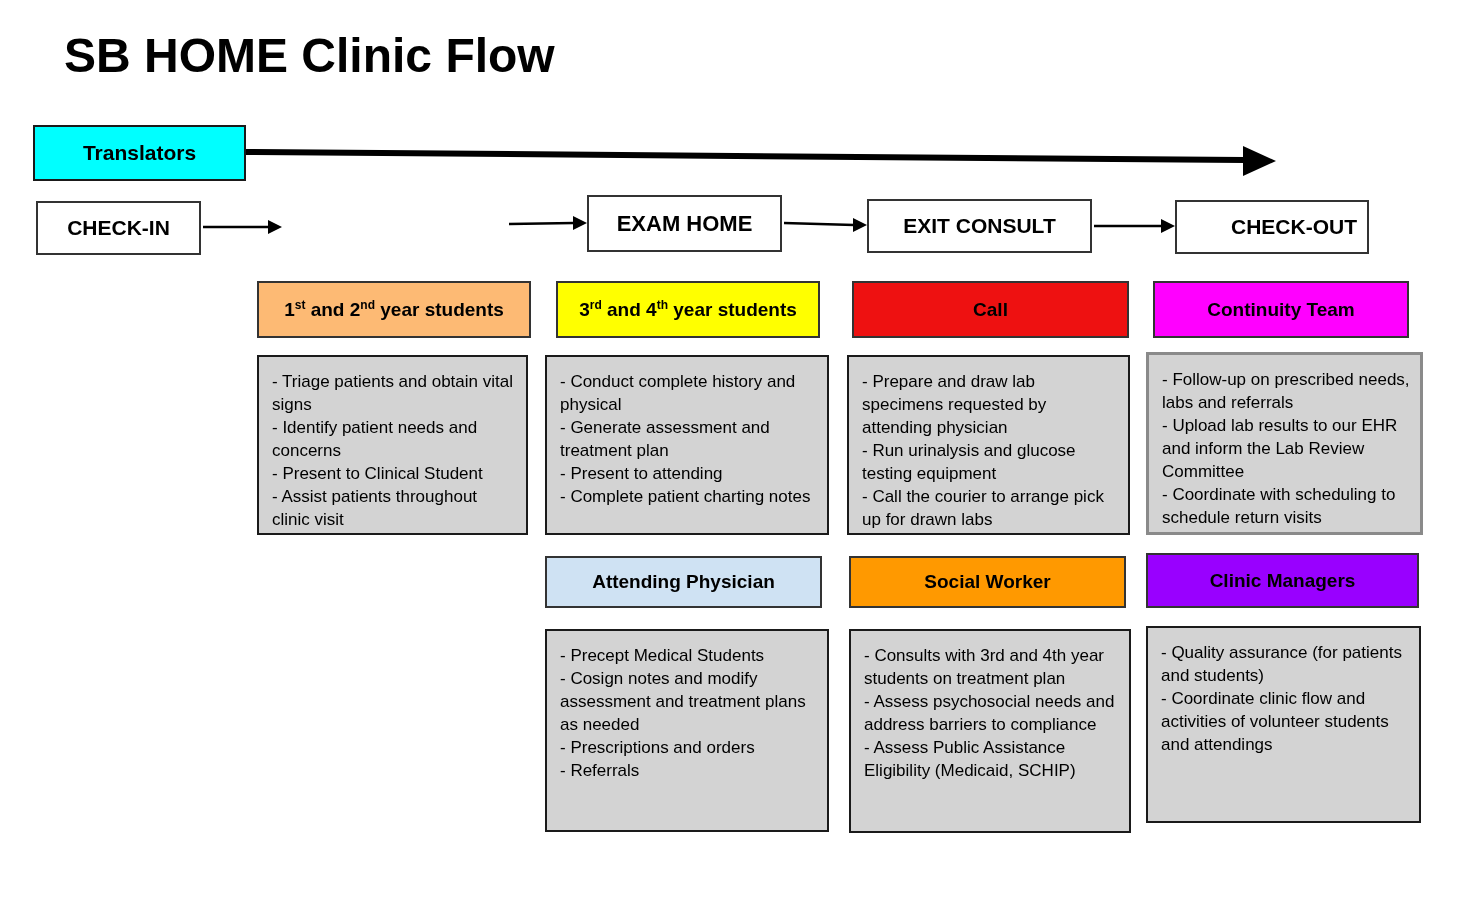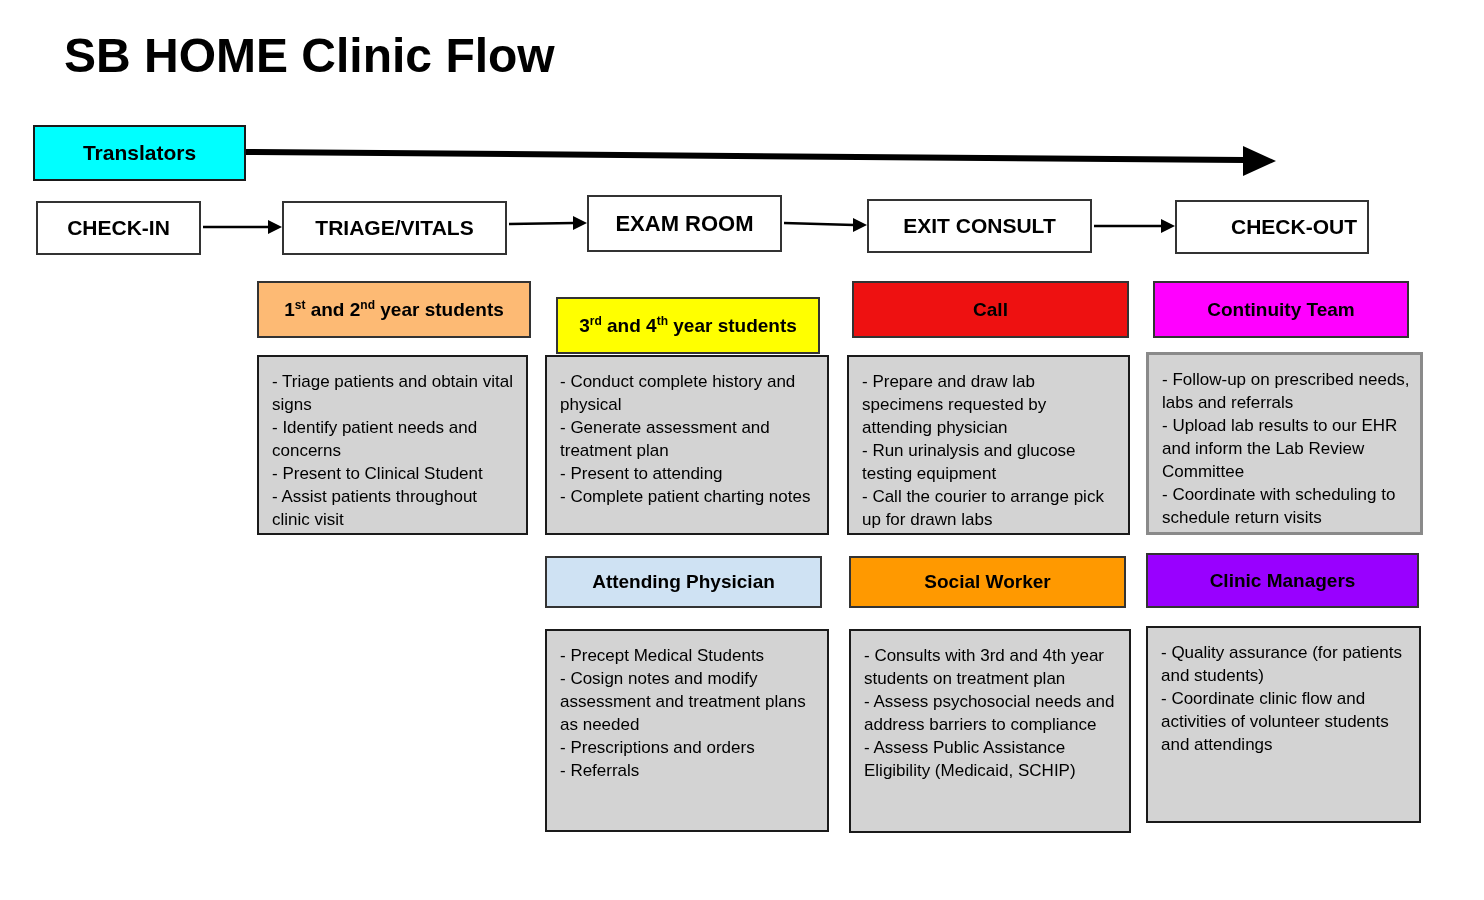--- a/index.html
+++ b/index.html
@@ -14,21 +14,21 @@
 
   .flow-step{border:2px solid #333;background:#fff;font-size:21px;font-weight:bold;height:54px;}
   .fs-checkin{left:36px;top:201px;width:165px;}
   .fs-triage{left:282px;top:201px;width:225px;}
   .fs-exam{left:587px;top:195px;width:195px;height:57px;font-size:22px;}
   .fs-exit{left:867px;top:199px;width:225px;}
   .fs-checkout{left:1175px;top:200px;width:194px;padding-left:44px;}
 
   .role-header{border:2px solid #333;font-size:19px;font-weight:bold;height:57px;}
   .rh-green{left:257px;top:281px;width:274px;}
-  .rh-yellow{left:556px;top:297px;width:264px;justify-content:center;}
+  .rh-yellow{left:556px;top:281px;width:264px;justify-content:center;}
   .rh-red{left:852px;top:281px;width:277px;}
   .rh-magenta{left:1153px;top:281px;width:256px;}
   .rh-blue{left:545px;top:556px;width:277px;height:52px;}
   .rh-orange{left:849px;top:556px;width:277px;height:52px;}
   .rh-purple{left:1146px;top:553px;width:273px;height:55px;}
 
   .duties{position:absolute;box-sizing:border-box;border:2px solid #1a1a1a;
           font-size:17px;line-height:23px;padding:13px 10px 10px 13px;
           white-space:pre-line;text-align:left;}
   .d1{left:257px;top:355px;width:271px;height:180px;}
@@ -72,25 +72,22 @@
 
   <div class="page-title">SB HOME Clinic Flow</div>
 
   <div class="box translators" style="background: rgb(0, 255, 255);">
     <span>Translators</span>
   </div>
 
   <div class="box flow-step fs-checkin">
     <span>CHECK-IN</span>
   </div>
-  <div class="box flow-step fs-triage">
-    <span>TRIAGE/VITALS</span>
-  </div>
   <div class="box flow-step fs-exam">
-    <span>EXAM ROOM</span>
+    <span>EXAM HOME</span>
   </div>
   <div class="box flow-step fs-exit">
     <span>EXIT CONSULT</span>
   </div>
   <div class="box flow-step fs-checkout">
     <span>CHECK-OUT</span>
   </div>
 
   <div class="box role-header rh-green" style="background: #fdba74;">
     <span><span>1</span><sup>st</sup><span> and 2</span><sup>nd</sup><span> year students</span></span>

